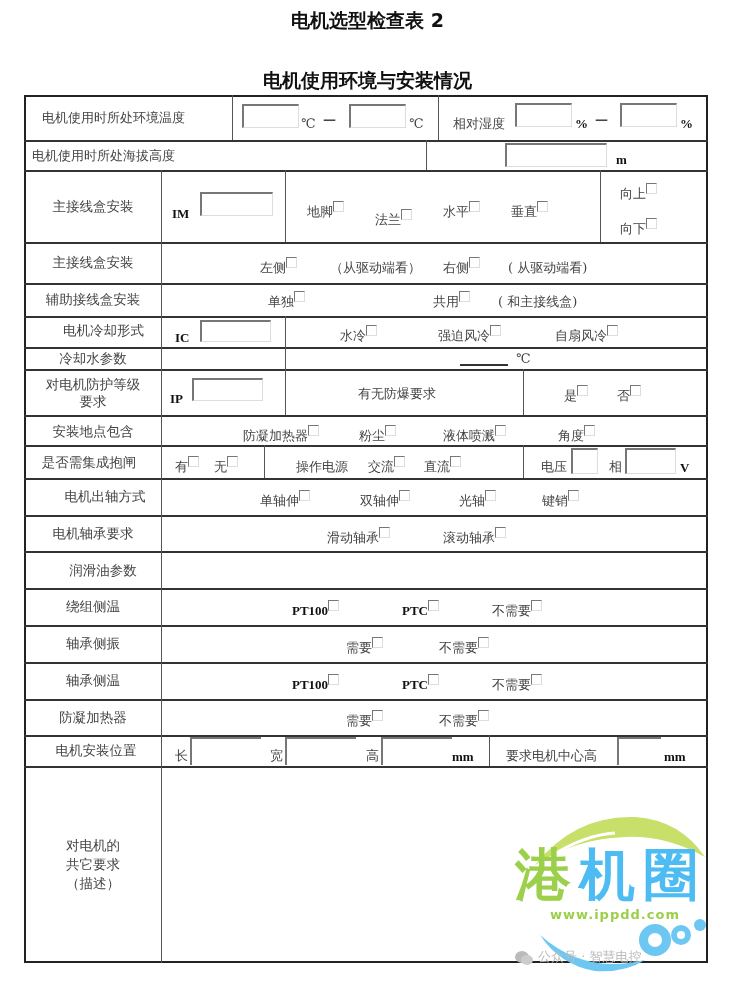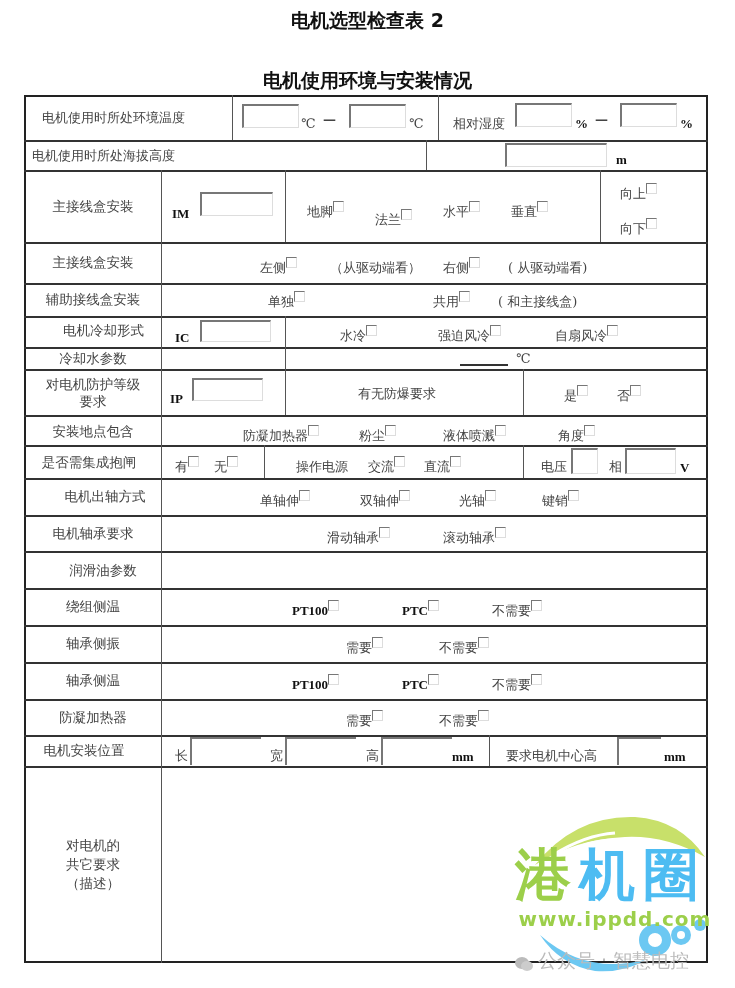--- a/index.html
+++ b/index.html
@@ -160,21 +160,21 @@
 
 <div class="lbl" style="left:26px;width:134px;top:672px">轴承侧温</div>
 <div class="txt" style="left:292px;top:677px"><span class="bold">PT100</span><span class="cb"></span></div>
 <div class="txt" style="left:402px;top:677px"><span class="bold">PTC</span><span class="cb"></span></div>
 <div class="txt" style="left:492px;top:677px"><span>不需要</span><span class="cb"></span></div>
 
 <div class="lbl" style="left:26px;width:134px;top:709px">防凝加热器</div>
 <div class="txt" style="left:346px;top:713px"><span>需要</span><span class="cb"></span></div>
 <div class="txt" style="left:439px;top:713px"><span>不需要</span><span class="cb"></span></div>
 
-<div class="lbl" style="left:14px;width:140px;top:742px">电机安装位置</div>
+<div class="lbl" style="left:26px;width:140px;top:742px">电机安装位置</div>
 <div class="txt" style="left:175px;top:748px">长</div>
 <div class="box" style="left:190px;top:737px;width:71px;height:28px;border-right:none;border-bottom:none"></div>
 <div class="txt" style="left:270px;top:748px">宽</div>
 <div class="box" style="left:285px;top:737px;width:71px;height:28px;border-right:none;border-bottom:none"></div>
 <div class="txt" style="left:366px;top:748px">高</div>
 <div class="box" style="left:381px;top:737px;width:71px;height:28px;border-right:none;border-bottom:none"></div>
 <div class="txt bold" style="left:452px;top:749px">mm</div>
 <div class="txt" style="left:506px;top:748px">要求电机中心高</div>
 <div class="box" style="left:617px;top:737px;width:44px;height:28px;border-right:none;border-bottom:none"></div>
 <div class="txt bold" style="left:664px;top:749px">mm</div>
@@ -192,22 +192,22 @@
     <circle cx="140" cy="145" r="7" fill="#fff"></circle>
     <circle cx="166" cy="140" r="10" fill="#6cc8f2"></circle>
     <circle cx="166" cy="140" r="4" fill="#fff"></circle>
     <circle cx="185" cy="130" r="6" fill="#6cc8f2"></circle>
   </svg>
   <div style="position:absolute;left:0;top:50px;width:200px;display:flex;font-family:'DejaVu Sans',sans-serif;font-weight:bold;font-size:56px;line-height:60px">
     <span style="color:#9ccf4a">港</span>
     <span style="color:#4dbcf2;margin-left:8px">机</span>
     <span style="color:#4dbcf2;margin-left:8px">圈</span>
   </div>
-  <div style="position:absolute;left:0;top:112px;width:200px;text-align:center;font-family:'DejaVu Sans',sans-serif;font-weight:bold;font-size:20px;color:#9ccf4a;letter-spacing:1px">www.ippdd.com</div>
+  <div style="position:absolute;left:0;top:112px;width:200px;text-align:center;font-family:'DejaVu Sans',sans-serif;font-weight:bold;font-size:13px;color:#9ccf4a;letter-spacing:1px">www.ippdd.com</div>
 </div>
-<div class="wm" style="left:514px;top:948px;font-family:'DejaVu Sans',sans-serif;font-size:19px;color:#bbbbbb;white-space:nowrap">
+<div class="wm" style="left:514px;top:948px;font-family:'DejaVu Sans',sans-serif;font-size:13px;color:#bbbbbb;white-space:nowrap">
   <span style="display:inline-block;width:20px;height:16px;vertical-align:middle;margin-right:4px">
     <svg width="20" height="16" viewBox="0 0 20 16">
         <ellipse cx="8" cy="7" rx="7" ry="6" fill="#bbb"></ellipse>
         <ellipse cx="13" cy="10" rx="6" ry="5" fill="#ccc"></ellipse>
       </svg>
   </span><span>公众号 · 智慧电控</span>
 </div>
 
 </body></html>

